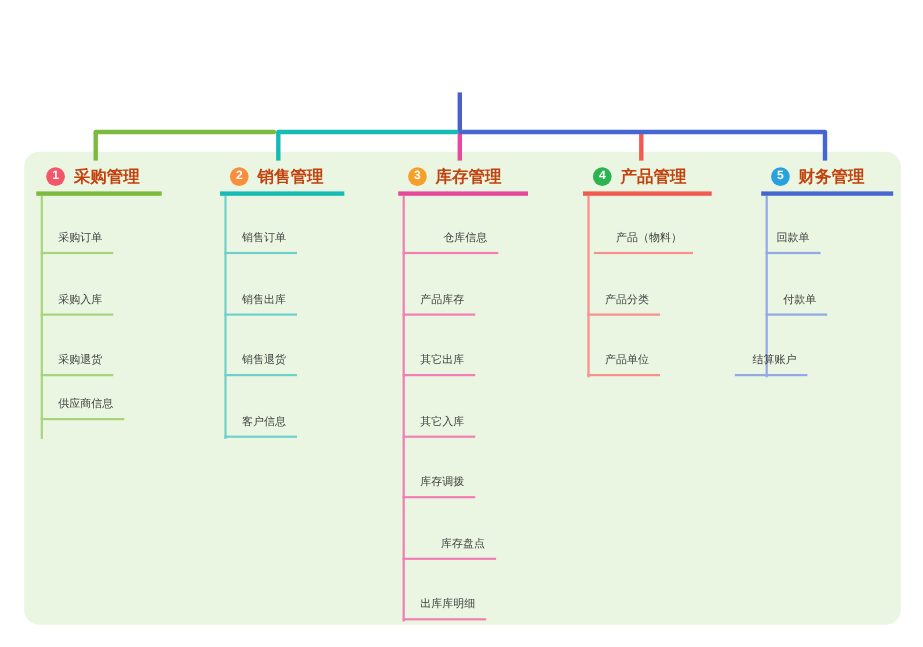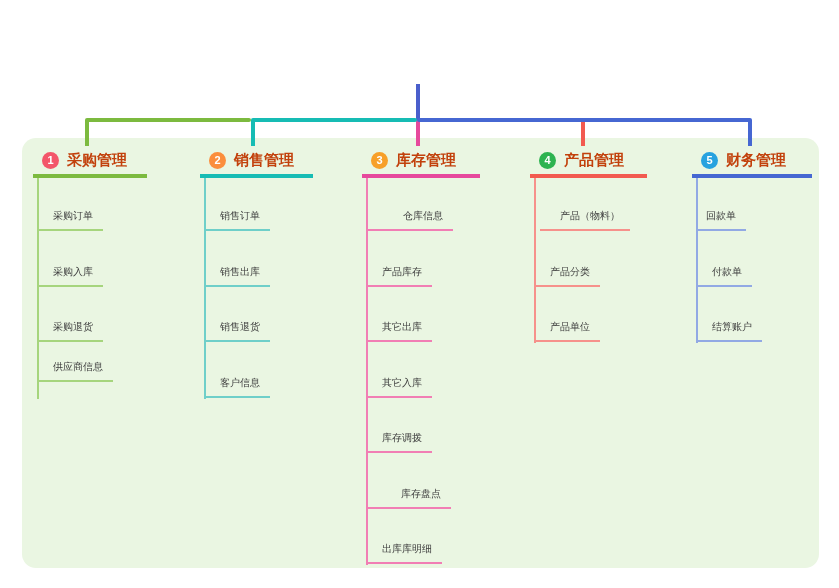--- a/index.html
+++ b/index.html
@@ -133,17 +133,17 @@
         <div class="badge" style="background: rgb(39, 162, 223);">5</div>
         <div class="branch-label">财务管理</div>
       </div>
       <div class="line" style="left: 696px; top: 178px; width: 2px; height: 165px; background: rgb(146, 169, 228); z-index: 1;"></div>
       <div class="child-node" style="left: 696px; top: 201px; border-bottom-color: rgb(146, 169, 228); padding-left: 10px;">
         <span>回款单</span>
       </div>
       <div class="child-node" style="left: 696px; top: 257px; border-bottom-color: rgb(146, 169, 228);">
         <span>付款单</span>
       </div>
-      <div class="child-node" style="left: 696px; top: 312px; border-bottom-color: rgb(146, 169, 228);">
+      <div class="child-node" style="left: 668px; top: 312px; border-bottom-color: rgb(146, 169, 228);">
         <span>结算账户</span>
       </div>
     </div>
 </div>
 
 </body></html>

